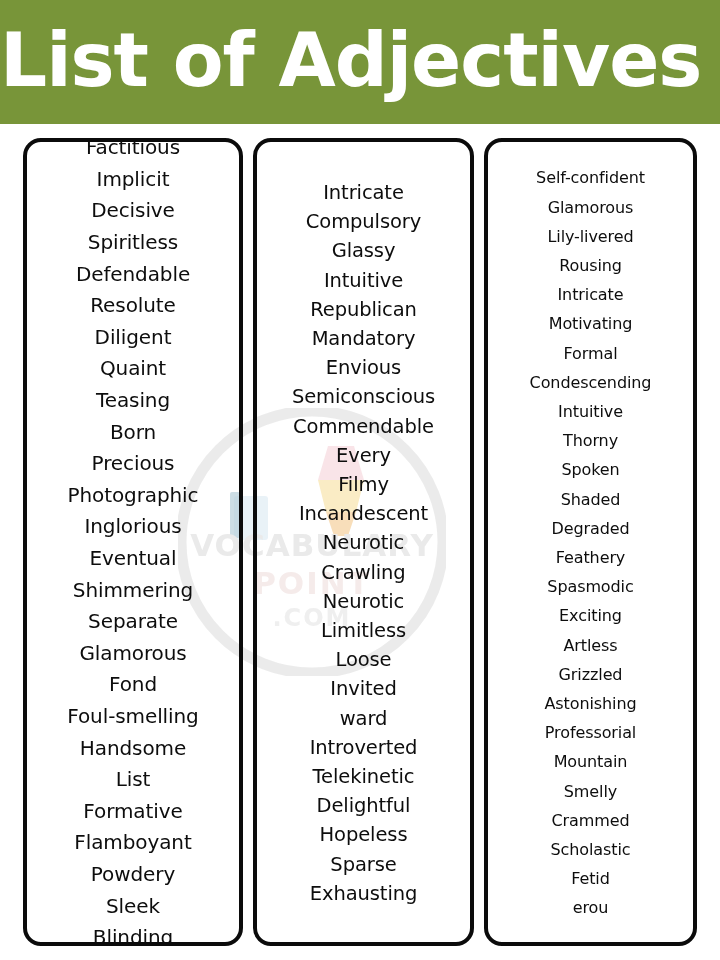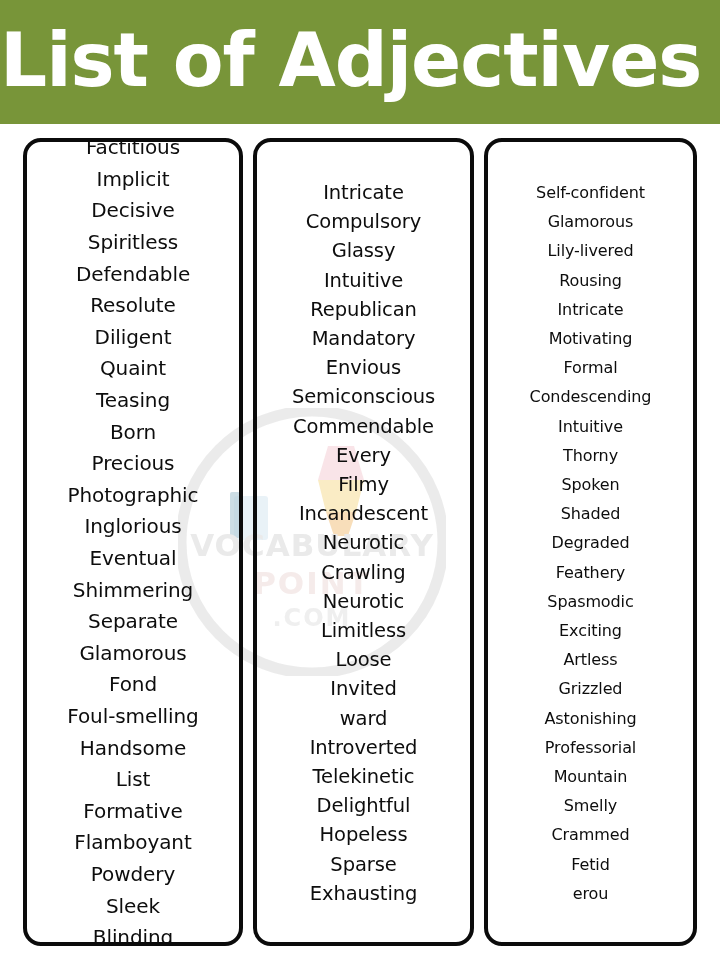--- a/index.html
+++ b/index.html
@@ -207,18 +207,19 @@
         <li class="word-item">Feathery</li>
         <li class="word-item">Spasmodic</li>
         <li class="word-item">Exciting</li>
         <li class="word-item">Artless</li>
         <li class="word-item">Grizzled</li>
         <li class="word-item">Astonishing</li>
         <li class="word-item">Professorial</li>
         <li class="word-item">Mountain</li>
         <li class="word-item">Smelly</li>
         <li class="word-item">Crammed</li>
+        <li class="word-item">Scholastic</li>
         <li class="word-item">Fetid</li>
         <li class="word-item">erou</li>
       </ul>
   </div>
 
 </div>
 
 </body></html>

